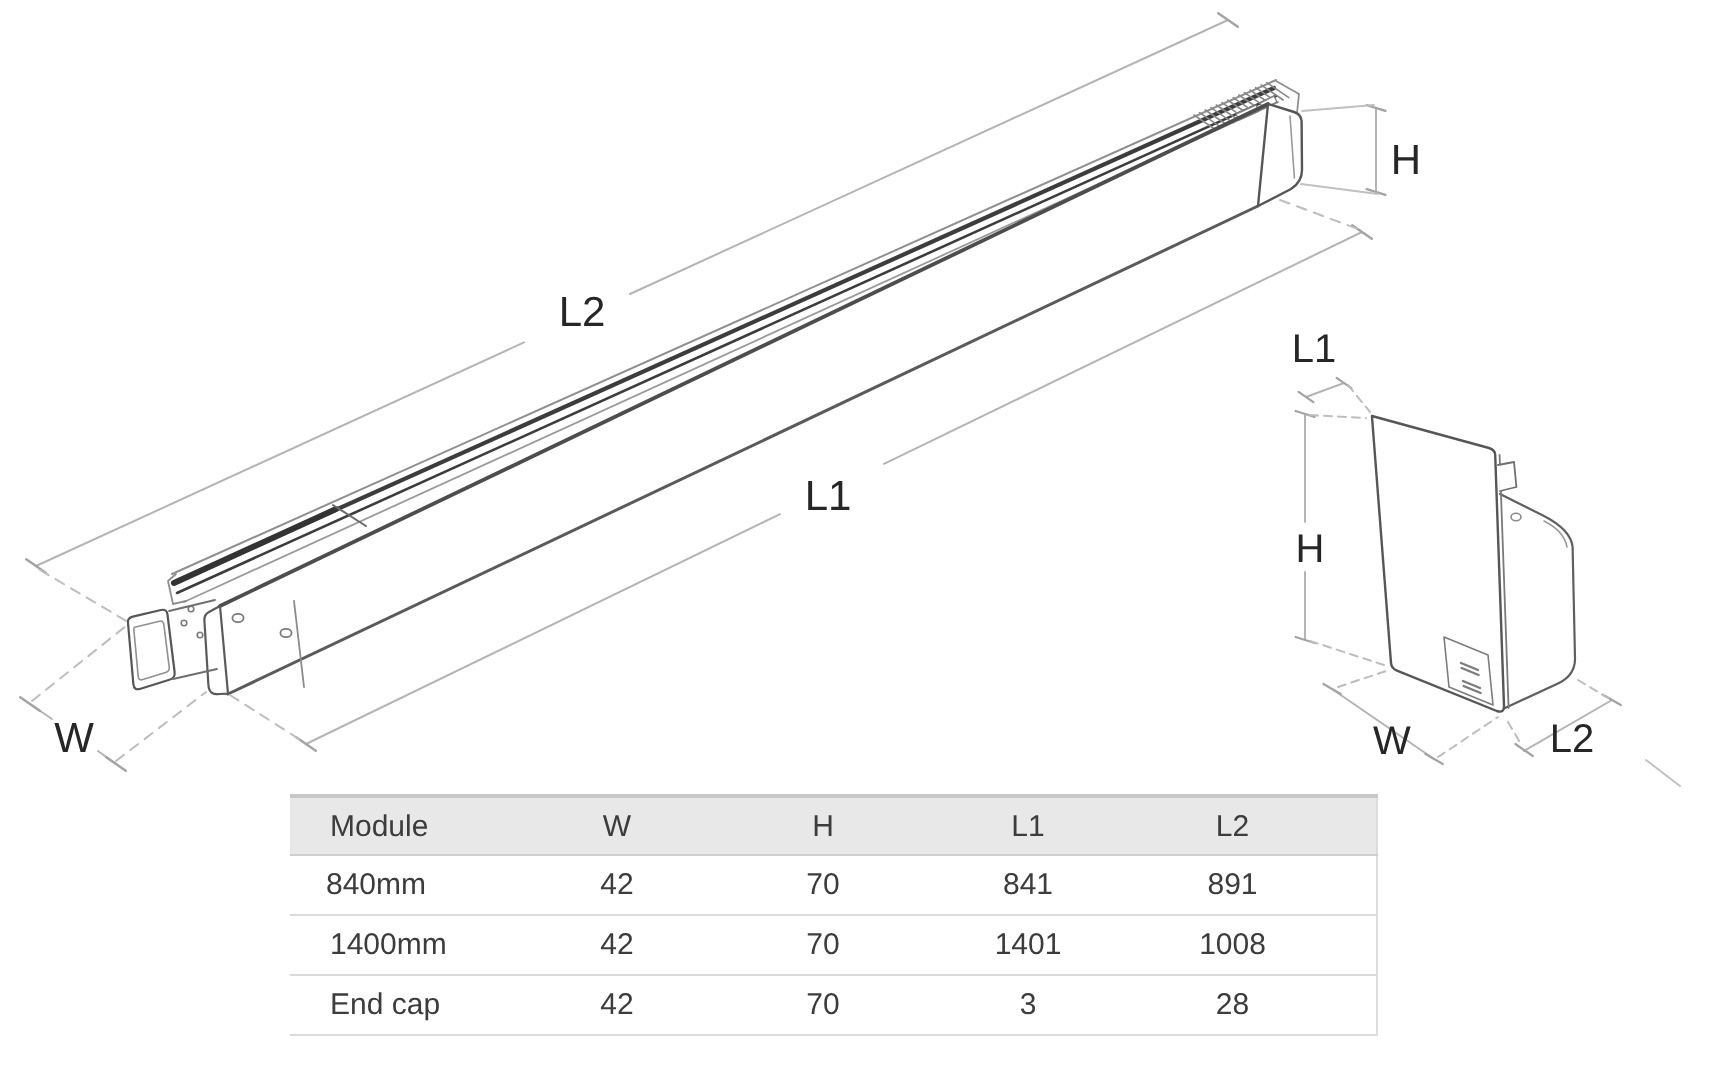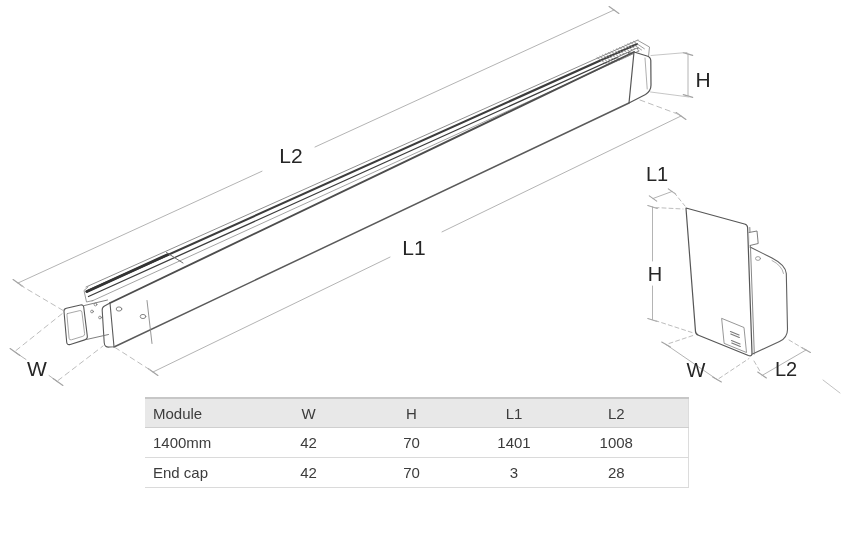--- a/index.html
+++ b/index.html
@@ -24,21 +24,21 @@
     border-right:1px solid #dcdcdc;
   }
   table.dim-table thead th{
     background:#e8e8e8;height:26px;font-weight:400;
     border-bottom:1px solid #cfcfcf;vertical-align:middle;
   }
   table.dim-table tbody td{
     height:27px;border-bottom:1px solid #dadada;vertical-align:middle;
     background:#ffffff;
   }
-  .col-module{text-align:left;padding-left:8px;}
+  .col-module{text-align:left;padding-left:20px;}
   .col-num{text-align:center;}
   .col-last{padding-right:21px;}
   tbody tr.row-indent .col-module{padding-left:18px;}
 </style>
 </head>
 <body>
 
 <div class="stage">
 
   <svg class="drawing-svg" width="856" height="540" viewBox="0 0 856 540">
@@ -184,20 +184,27 @@
     <thead>
       <tr>
         <th class="col-module">Module</th>
         <th class="col-num">W</th>
         <th class="col-num">H</th>
         <th class="col-num">L1</th>
         <th class="col-num col-last">L2</th>
       </tr>
     </thead>
     <tbody>
+      <tr class="row-indent">
+        <td class="col-module">840mm</td>
+        <td class="col-num">42</td>
+        <td class="col-num">70</td>
+        <td class="col-num">841</td>
+        <td class="col-num col-last">891</td>
+      </tr>
       <tr>
         <td class="col-module">1400mm</td>
         <td class="col-num">42</td>
         <td class="col-num">70</td>
         <td class="col-num">1401</td>
         <td class="col-num col-last">1008</td>
       </tr>
       <tr>
         <td class="col-module">End cap</td>
         <td class="col-num">42</td>

